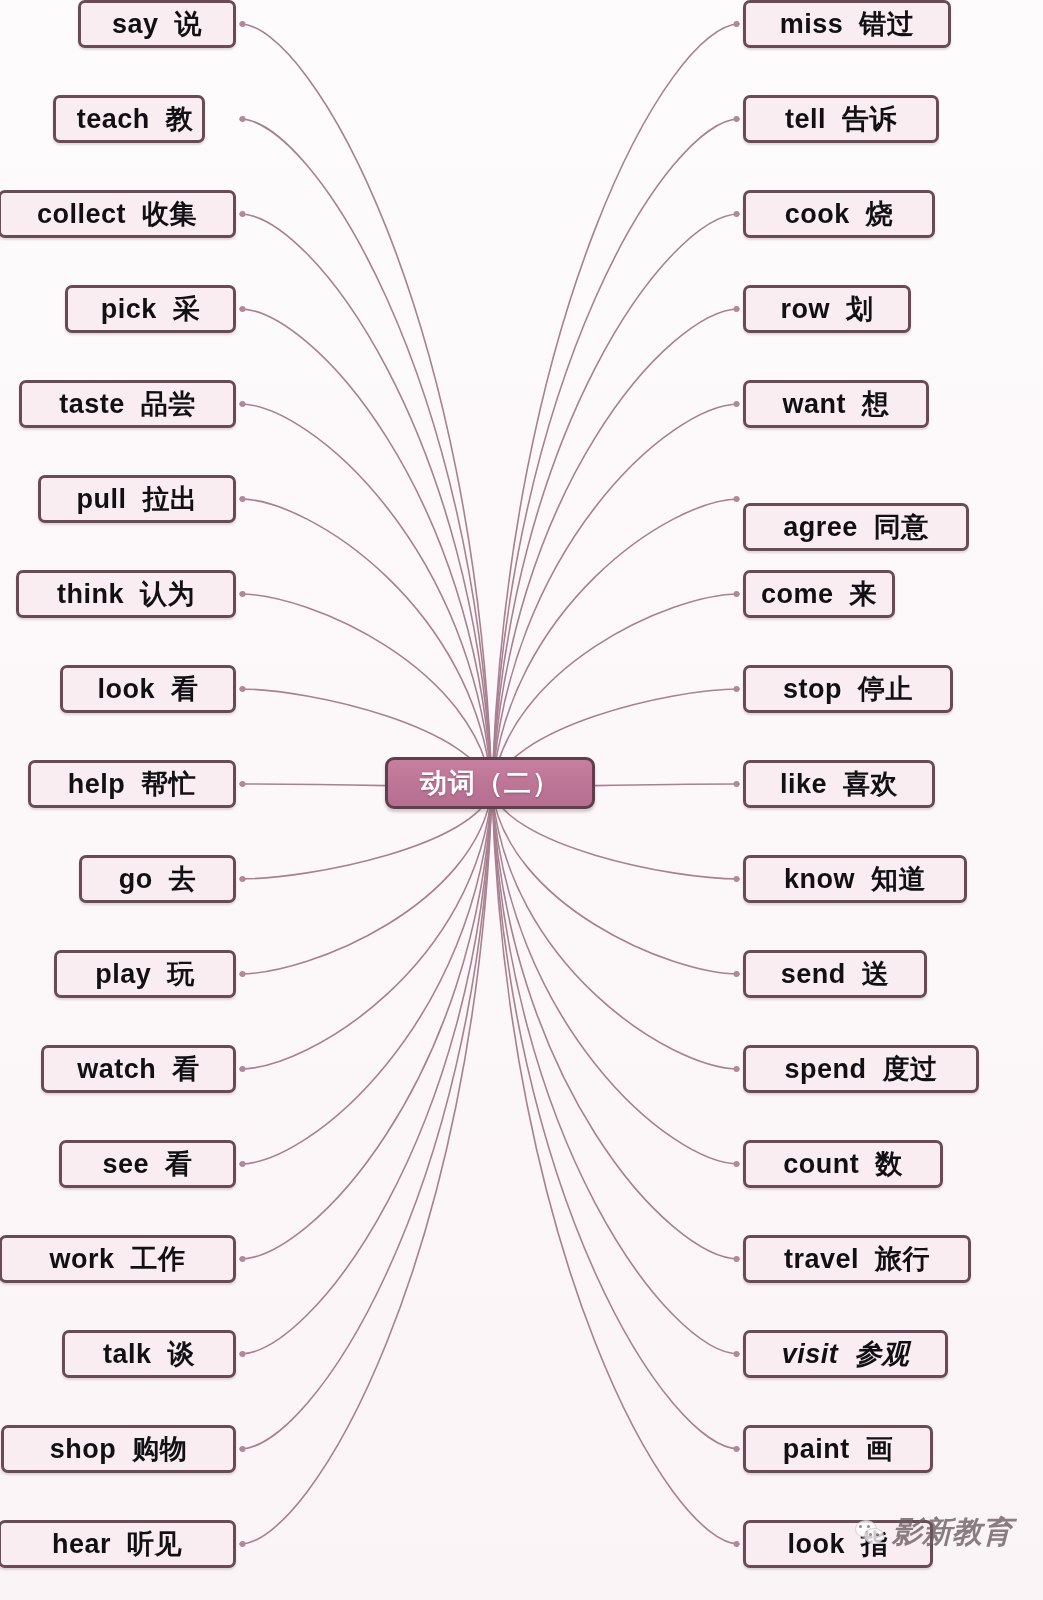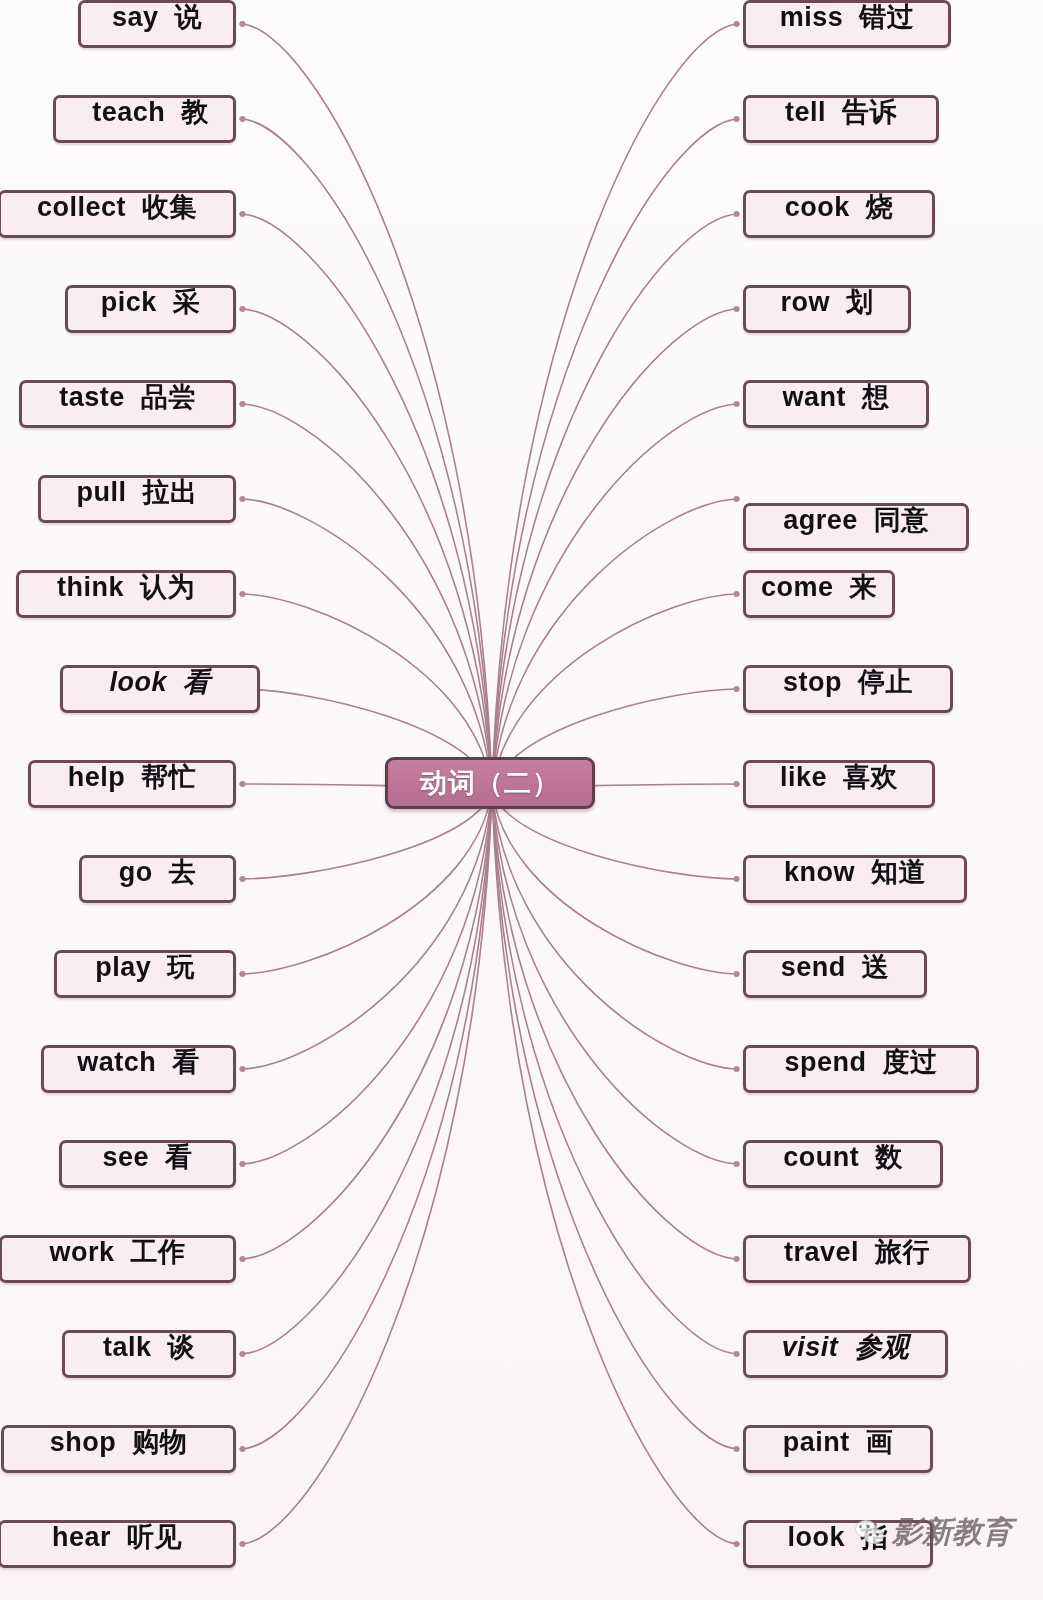--- a/index.html
+++ b/index.html
@@ -23,20 +23,21 @@
     pointer-events: none;
   }
   .node {
     position: absolute;
     box-sizing: border-box;
     height: 48px;
     background: #f9edf1;
     border: 3px solid #6a4a54;
     border-radius: 7px;
     display: flex;
+    align-items: center;
     justify-content: center;
     box-shadow: 0 2px 2px rgba(90,60,70,0.18);
     white-space: nowrap;
   }
   .node .label {
     font-size: 27px;
     font-weight: bold;
     color: #111014;
     letter-spacing: 0.5px;
     line-height: 1;
@@ -191,39 +192,39 @@
       <path d="M 492 790 C 506.82 1198.58, 669.84 1449, 739 1449" fill="none" stroke="#a8808f" stroke-width="1.6" stroke-linecap="round"></path>
       <circle cx="736.5" cy="1449" r="3" fill="#b2879a"></circle>
       <path d="M 492 790 C 506.82 1257.48, 669.84 1544, 739 1544" fill="none" stroke="#a8808f" stroke-width="1.6" stroke-linecap="round"></path>
       <circle cx="736.5" cy="1544" r="3" fill="#b2879a"></circle>
     </svg>
 
   <div id="left-column">
       <div class="node left" style="top: 0px; width: 158px; left: 78px;">
         <span class="label"><span class="en">say</span><span class="cn">说</span></span>
       </div>
-      <div class="node left" style="top: 95px; width: 183px; left: 53px; padding-left: 12px;">
+      <div class="node left" style="top: 95px; width: 152px; left: 53px; padding-left: 12px;">
         <span class="label"><span class="en">teach</span><span class="cn">教</span></span>
       </div>
       <div class="node left" style="top: 190px; width: 238px; left: -2px;">
         <span class="label"><span class="en">collect</span><span class="cn">收集</span></span>
       </div>
       <div class="node left" style="top: 285px; width: 171px; left: 65px;">
         <span class="label"><span class="en">pick</span><span class="cn">采</span></span>
       </div>
       <div class="node left" style="top: 380px; width: 217px; left: 19px;">
         <span class="label"><span class="en">taste</span><span class="cn">品尝</span></span>
       </div>
       <div class="node left" style="top: 475px; width: 198px; left: 38px;">
         <span class="label"><span class="en">pull</span><span class="cn">拉出</span></span>
       </div>
       <div class="node left" style="top: 570px; width: 220px; left: 16px;">
         <span class="label"><span class="en">think</span><span class="cn">认为</span></span>
       </div>
-      <div class="node left" style="top: 665px; width: 200px; left: 60px; font-style: italic;">
+      <div class="node left" style="top: 665px; width: 176px; left: 60px;">
         <span class="label"><span class="en">look</span><span class="cn">看</span></span>
       </div>
       <div class="node left" style="top: 760px; width: 208px; left: 28px;">
         <span class="label"><span class="en">help</span><span class="cn">帮忙</span></span>
       </div>
       <div class="node left" style="top: 855px; width: 157px; left: 79px;">
         <span class="label"><span class="en">go</span><span class="cn">去</span></span>
       </div>
       <div class="node left" style="top: 950px; width: 182px; left: 54px;">
         <span class="label"><span class="en">play</span><span class="cn">玩</span></span>

